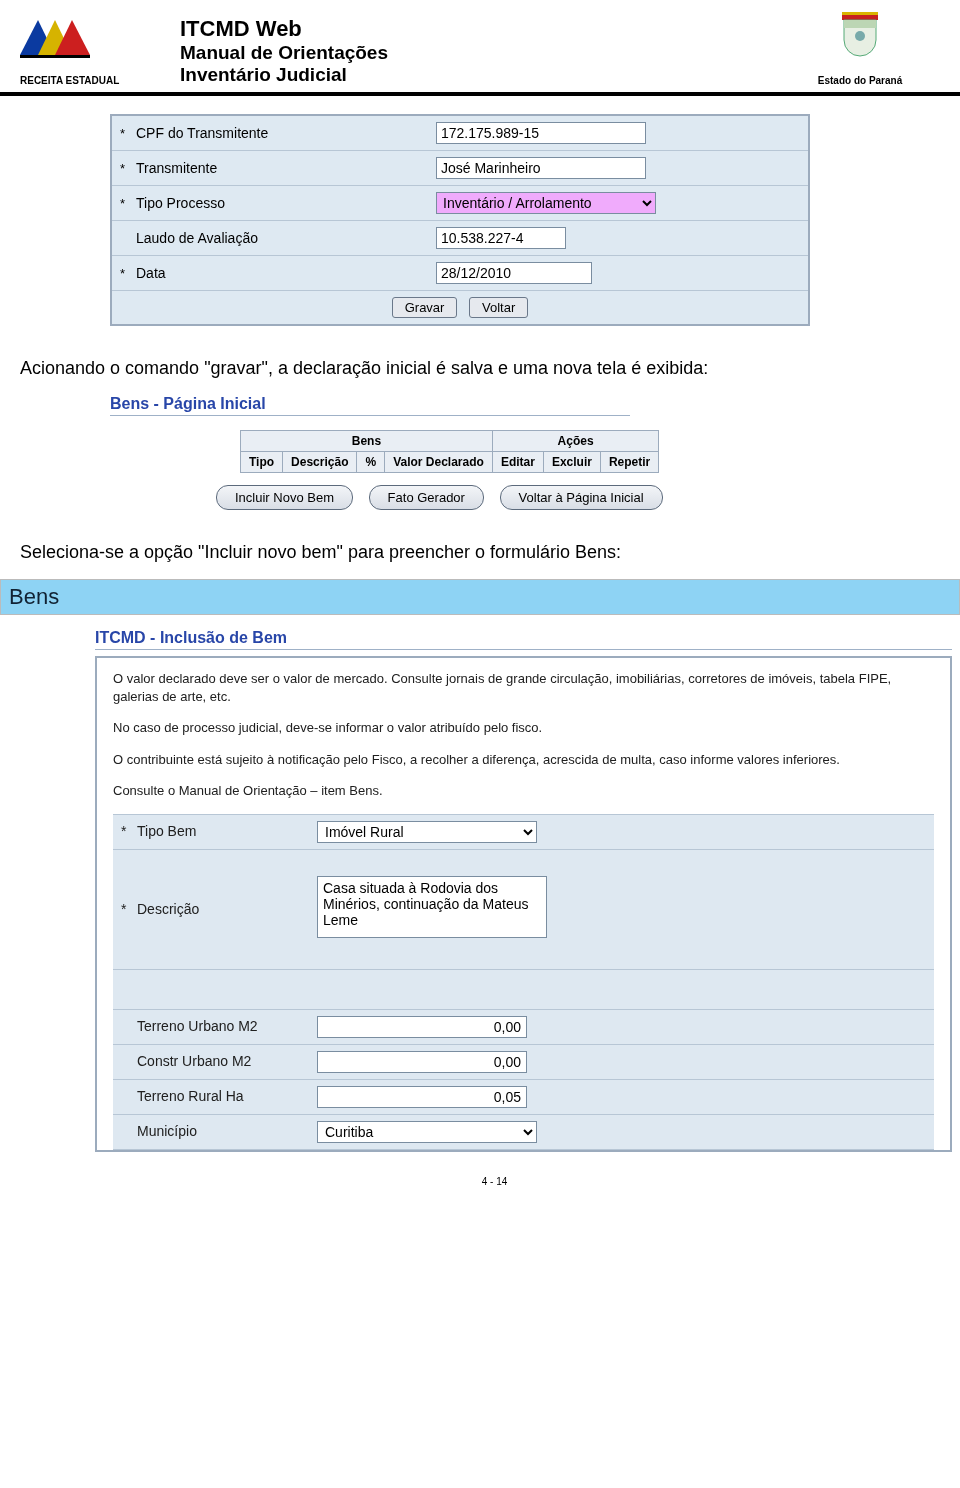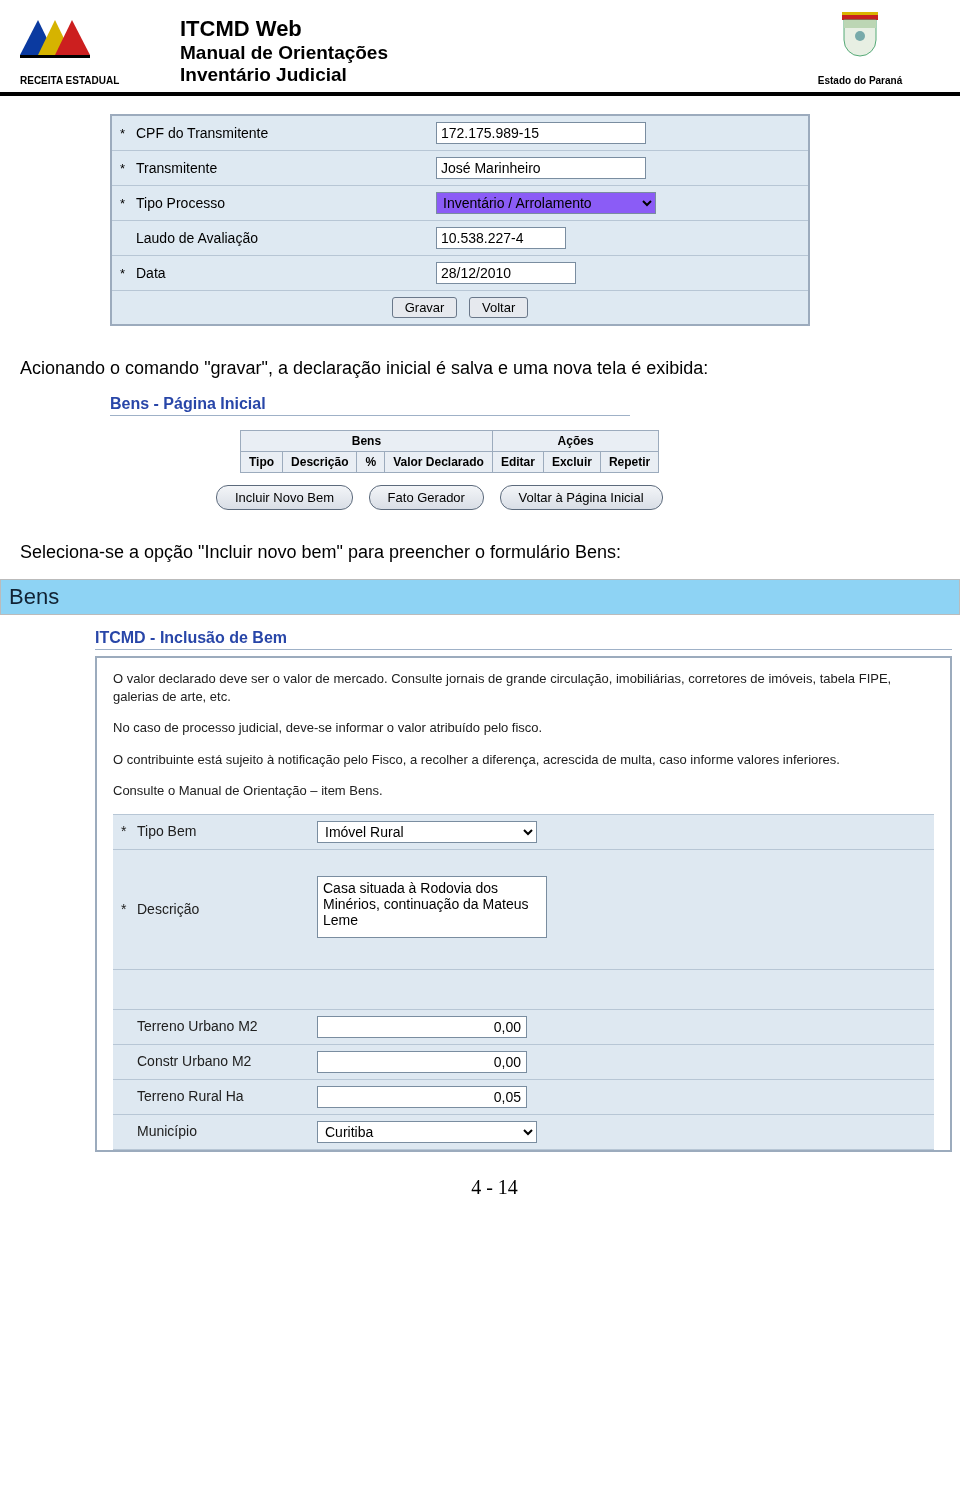--- a/index.html
+++ b/index.html
@@ -23,22 +23,22 @@
   .brand-right svg { width: 48px; height: 52px; }
   .brand-right-text { font-size: 10px; font-weight: bold; margin-top: 12px; }
   .hr { height: 4px; background: #000; margin: 2px 0 18px 0; }
 
   .form-shot { border: 2px solid #9cabbd; background: #dee9f2; width: 700px; margin-left: 110px; }
   .form-row { display: flex; align-items: center; border-bottom: 1px solid #b7c6d5; padding: 6px 8px; }
   .form-row:last-child { border-bottom: none; }
   .form-row .req { width: 16px; }
   .form-row .label { flex: 0 0 300px; font-family: Verdana, sans-serif; font-size: 14px; }
   .form-row .val input { font-family: Verdana, sans-serif; font-size: 14px; padding: 2px 4px; border: 1px solid #7a8da0; background: #fff; width: 210px; }
-  .form-row .val select { font-family: Verdana, sans-serif; font-size: 14px; padding: 1px 2px; border: 1px solid #7a8da0; background: #8b5cf6; width: 220px; }
-  .form-row .val input.date { width: 140px; }
+  .form-row .val select { font-family: Verdana, sans-serif; font-size: 14px; padding: 1px 2px; border: 1px solid #7a8da0; background: #f0abfc; width: 220px; }
+  .form-row .val input.date { width: 156px; }
   .form-row .val input.num { width: 130px; }
   .form-actions { text-align: center; padding: 6px 0; }
   .btn-old { font-family: Verdana, sans-serif; font-size: 13px; padding: 2px 12px; border: 1px solid #6a788a; background: #e6e9ee; border-radius: 3px; margin: 0 4px; }
 
   .body-text { font-family: Arial, sans-serif; font-size: 18px; color: #000; margin: 32px 20px 16px 20px; }
 
   .sec-title { font-family: Verdana, sans-serif; font-size: 16px; font-weight: bold; color: #2846a8; margin-left: 110px; border-bottom: 1px solid #9fb1c7; width: 520px; padding-bottom: 2px; }
 
   .bens-table-wrap { margin-left: 240px; margin-top: 14px; }
   .bens-table { border-collapse: collapse; font-family: Verdana, sans-serif; font-size: 12px; }
@@ -57,21 +57,21 @@
 
   .inc-form { border-top: 1px solid #b7c6d5; background: #dee8f1; }
   .inc-row { display: flex; align-items: center; border-bottom: 1px solid #b7c6d5; padding: 6px 8px; }
   .inc-row.tall { min-height: 120px; }
   .inc-row .req { width: 16px; font-size: 14px; }
   .inc-row .label { flex: 0 0 180px; font-size: 14px; }
   .inc-row .val select { font-family: Verdana, sans-serif; font-size: 14px; border: 1px solid #7a8da0; background: #fff; padding: 1px 3px; width: 220px; }
   .inc-row .val textarea { font-family: Verdana, sans-serif; font-size: 14px; border: 1px solid #7a8da0; background: #fff; padding: 3px 5px; width: 230px; height: 62px; resize: none; }
   .inc-row .val input { font-family: Verdana, sans-serif; font-size: 14px; border: 1px solid #7a8da0; background: #fff; padding: 2px 5px; width: 210px; text-align: right; }
   .gap-row { height: 40px; background: #dee8f1; border-bottom: 1px solid #b7c6d5; }
-  .footer-num { text-align: center; font-family: Liberation Serif, serif; font-size: 20px; margin-top: 24px; padding-left: 29px; }
+  .footer-num { text-align: center; font-family: Liberation Sans, sans-serif; font-size: 10px; margin-top: 24px; padding-left: 29px; }
 </style>
 </head>
 <body>
 
 <div class="page">
 
   <div class="header">
     <div class="brand-left">
       <span class="logo-left">
         <svg viewBox="0 0 70 50">

